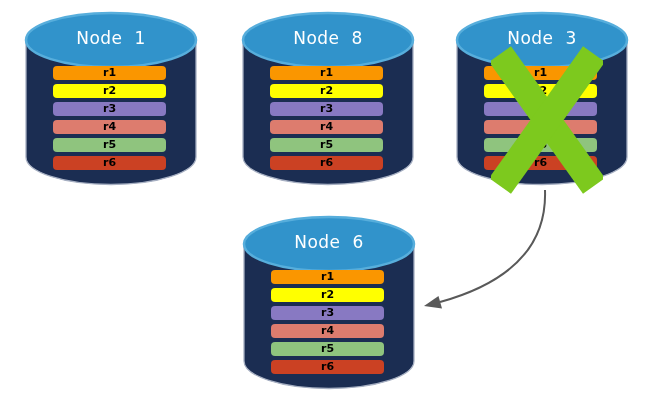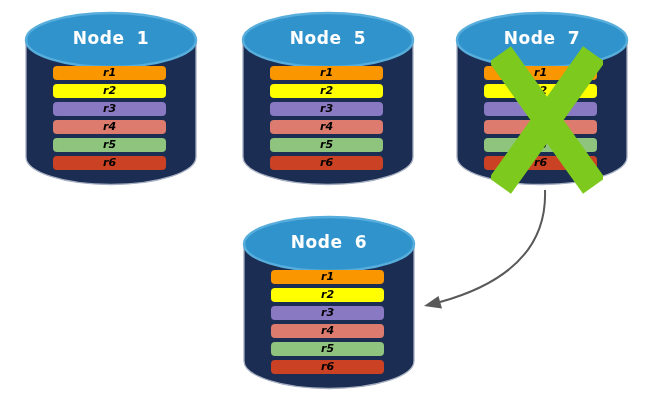--- a/index.html
+++ b/index.html
@@ -22,36 +22,36 @@
   .node-4 { left: 242px; top: 214px; }
 
   .cyl-svg { position: absolute; left: 0; top: 0; width: 174px; height: 177px; z-index: 1; }
   .cyl-body { fill: var(--cylinder-body, #1B2D52); stroke: var(--cylinder-outline, #A6AFC2); stroke-width: 1.3; }
   .cyl-top  { fill: var(--cylinder-top, #3193CB);  stroke: var(--cylinder-top-stroke, #57AEDC); stroke-width: 2.5; }
 
   .node-title {
     position: absolute; left: 0; top: 16px; width: 100%;
     text-align: center;
     color: var(--title-text, #ffffff);
-    font-size: 17px; font-weight: bold;
+    font-size: 17px; font-weight: normal;
     word-spacing: 6px; letter-spacing: 0.5px;
     line-height: 24px;
     z-index: 2;
   }
 
   .rows {
     position: absolute; left: 29px; top: 56px; width: 113px;
     display: flex; flex-direction: column; gap: 4px;
     z-index: 2;
   }
   .row {
     height: 14px; border-radius: 4px;
     display: flex; align-items: center; justify-content: center;
     color: var(--row-text, #000000);
-    font-size: 11px; font-weight: bold; line-height: 14px; font-style: italic;
+    font-size: 11px; font-weight: bold; line-height: 14px;
   }
 
   .x-overlay {
     position: absolute; left: 36px; top: 36px; width: 112px; height: 148px;
     z-index: 3;
   }
   .x-stroke { stroke: var(--x-mark, #7DC91E); stroke-width: 27; stroke-linecap: butt; }
 
   .arrow-svg {
     position: absolute; left: 410px; top: 185px; width: 150px; height: 130px;
@@ -84,37 +84,37 @@
       <div class="row" style="background-color: rgb(143, 196, 126);">r5</div>
       <div class="row" style="background-color: rgb(203, 65, 35);">r6</div>
     </div>
   </div>
 
   <div class="node node-2">
     <svg class="cyl-svg" viewBox="0 0 174 177">
       <path class="cyl-body" d="M2,30 L2,147 A85,27.5 0 0 0 172,147 L172,30 Z"></path>
       <ellipse class="cyl-top" cx="87" cy="30" rx="85" ry="27"></ellipse>
     </svg>
-    <div class="node-title">Node 5</div>
+    <div class="node-title">Node 8</div>
     <div class="rows">
       <div class="row" style="background-color: rgb(250, 150, 0);">r1</div>
       <div class="row" style="background-color: rgb(255, 255, 0);">r2</div>
       <div class="row" style="background-color: rgb(136, 121, 194);">r3</div>
       <div class="row" style="background-color: rgb(221, 124, 110);">r4</div>
       <div class="row" style="background-color: rgb(143, 196, 126);">r5</div>
       <div class="row" style="background-color: rgb(203, 65, 35);">r6</div>
     </div>
   </div>
 
   <div class="node node-3">
     <svg class="cyl-svg" viewBox="0 0 174 177">
       <path class="cyl-body" d="M2,30 L2,147 A85,27.5 0 0 0 172,147 L172,30 Z"></path>
       <ellipse class="cyl-top" cx="87" cy="30" rx="85" ry="27"></ellipse>
     </svg>
-    <div class="node-title">Node 7</div>
+    <div class="node-title">Node 3</div>
     <div class="rows">
       <div class="row" style="background-color: rgb(250, 150, 0);">r1</div>
       <div class="row" style="background-color: rgb(255, 255, 0);">r2</div>
       <div class="row" style="background-color: rgb(136, 121, 194);">r3</div>
       <div class="row" style="background-color: rgb(221, 124, 110);">r4</div>
       <div class="row" style="background-color: rgb(143, 196, 126);">r5</div>
       <div class="row" style="background-color: rgb(203, 65, 35);">r6</div>
     </div>
     <svg class="x-overlay" viewBox="0 0 112 148">
       <line class="x-stroke" x1="9" y1="8" x2="103" y2="140"></line>

